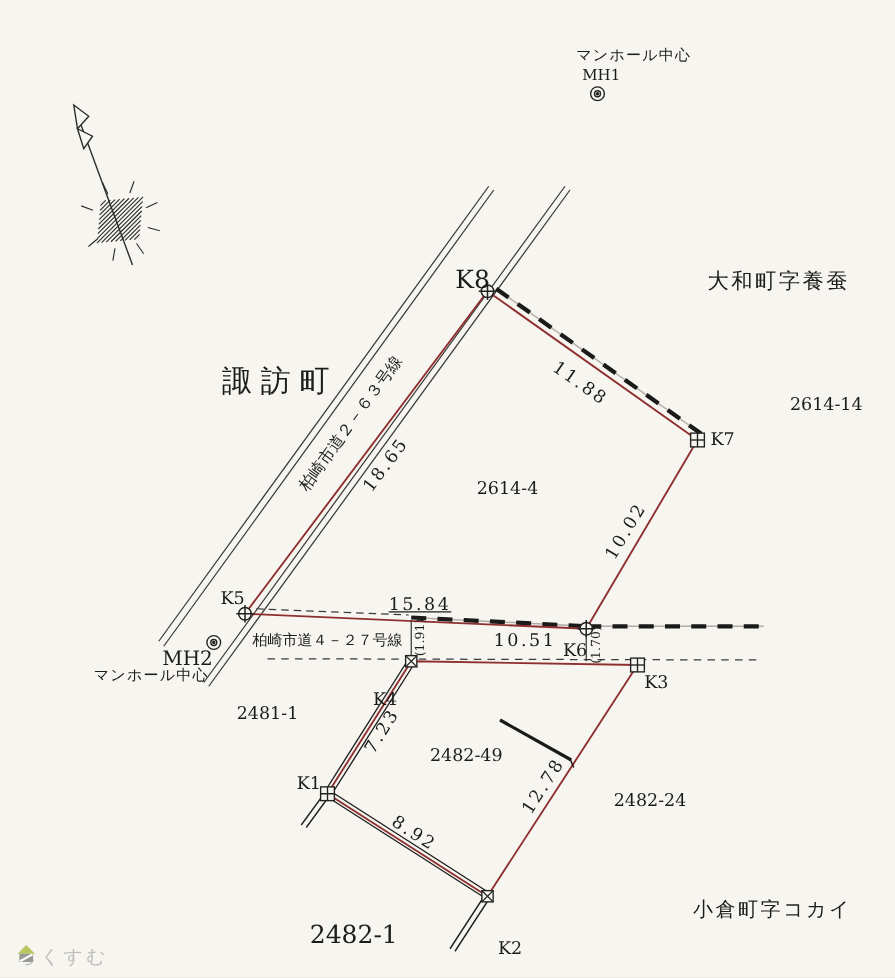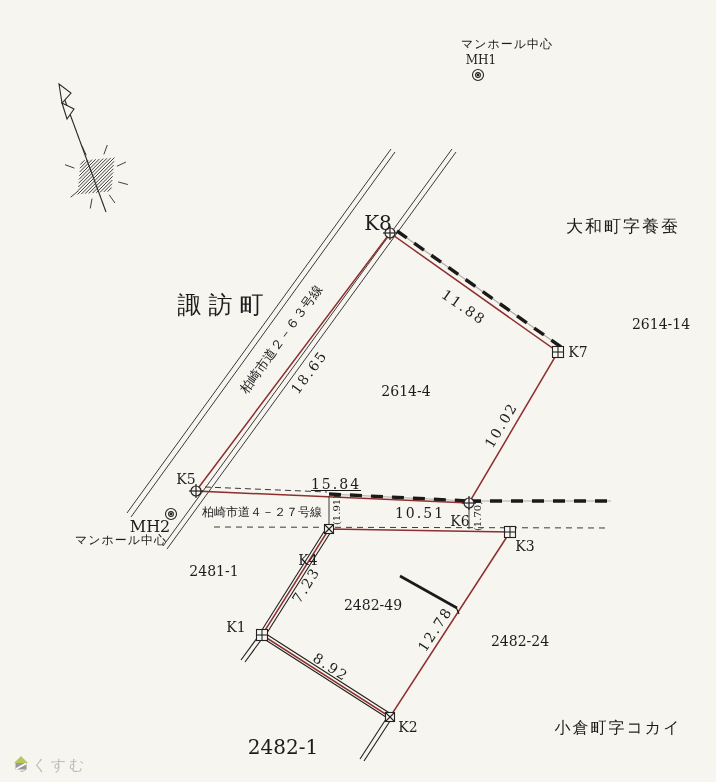--- a/index.html
+++ b/index.html
@@ -189,22 +189,22 @@
   <div class="lbl" style="left:373px;top:605px;font-size:14px;">2482-49</div>
   <div class="lbl" style="left:520px;top:641px;font-size:14px;text-align:center;">2482-24</div>
   <div class="lbl" style="left:283px;top:747px;font-size:20px;">2482-1</div>
 
   <div class="lbl" style="left:378px;top:223px;font-size:20px;">K8</div>
   <div class="lbl" style="left:578px;top:352px;font-size:14px;">K7</div>
   <div class="lbl" style="left:460px;top:489px;font-size:14px;margin-top:32px;">K6</div>
   <div class="lbl" style="left:186px;top:479px;font-size:14px;">K5</div>
   <div class="lbl" style="left:308px;top:539px;font-size:14px;margin-top:21px;">K4</div>
   <div class="lbl" style="left:525px;top:546px;font-size:14px;">K3</div>
-  <div class="lbl" style="left:408px;top:727px;font-size:14px;">K2</div>
-  <div class="lbl" style="left:236px;top:627px;font-size:14px;">K1</div>
+  <div class="lbl" style="left:408px;top:759px;font-size:14px;">K2</div>
+  <div class="lbl" style="left:247px;top:627px;font-size:14px;">K1</div>
 
   <div class="lbl" style="left:309px;top:372px;font-size:14px;--r:-53deg;letter-spacing:2px;">18.65</div>
   <div class="lbl" style="left:464px;top:307px;font-size:14px;--r:35deg;letter-spacing:2px;">11.88</div>
   <div class="lbl" style="left:501px;top:425px;font-size:14px;--r:-59deg;letter-spacing:2px;">10.02</div>
   <div class="lbl" style="left:336px;top:484px;font-size:14px;letter-spacing:2px;text-decoration:underline;">15.84</div>
   <div class="lbl" style="left:420px;top:513px;font-size:14px;letter-spacing:2px;">10.51</div>
   <div class="lbl" style="left:306px;top:585px;font-size:14px;--r:-58deg;letter-spacing:2px;">7.23</div>
   <div class="lbl" style="left:435px;top:629px;font-size:14px;--r:-57deg;letter-spacing:2px;">12.78</div>
   <div class="lbl" style="left:331px;top:667px;font-size:14px;--r:33deg;letter-spacing:2px;">8.92</div>
   <div class="lbl" style="left:337px;top:510px;font-size:10px;--r:-90deg;">(1.91)</div>

